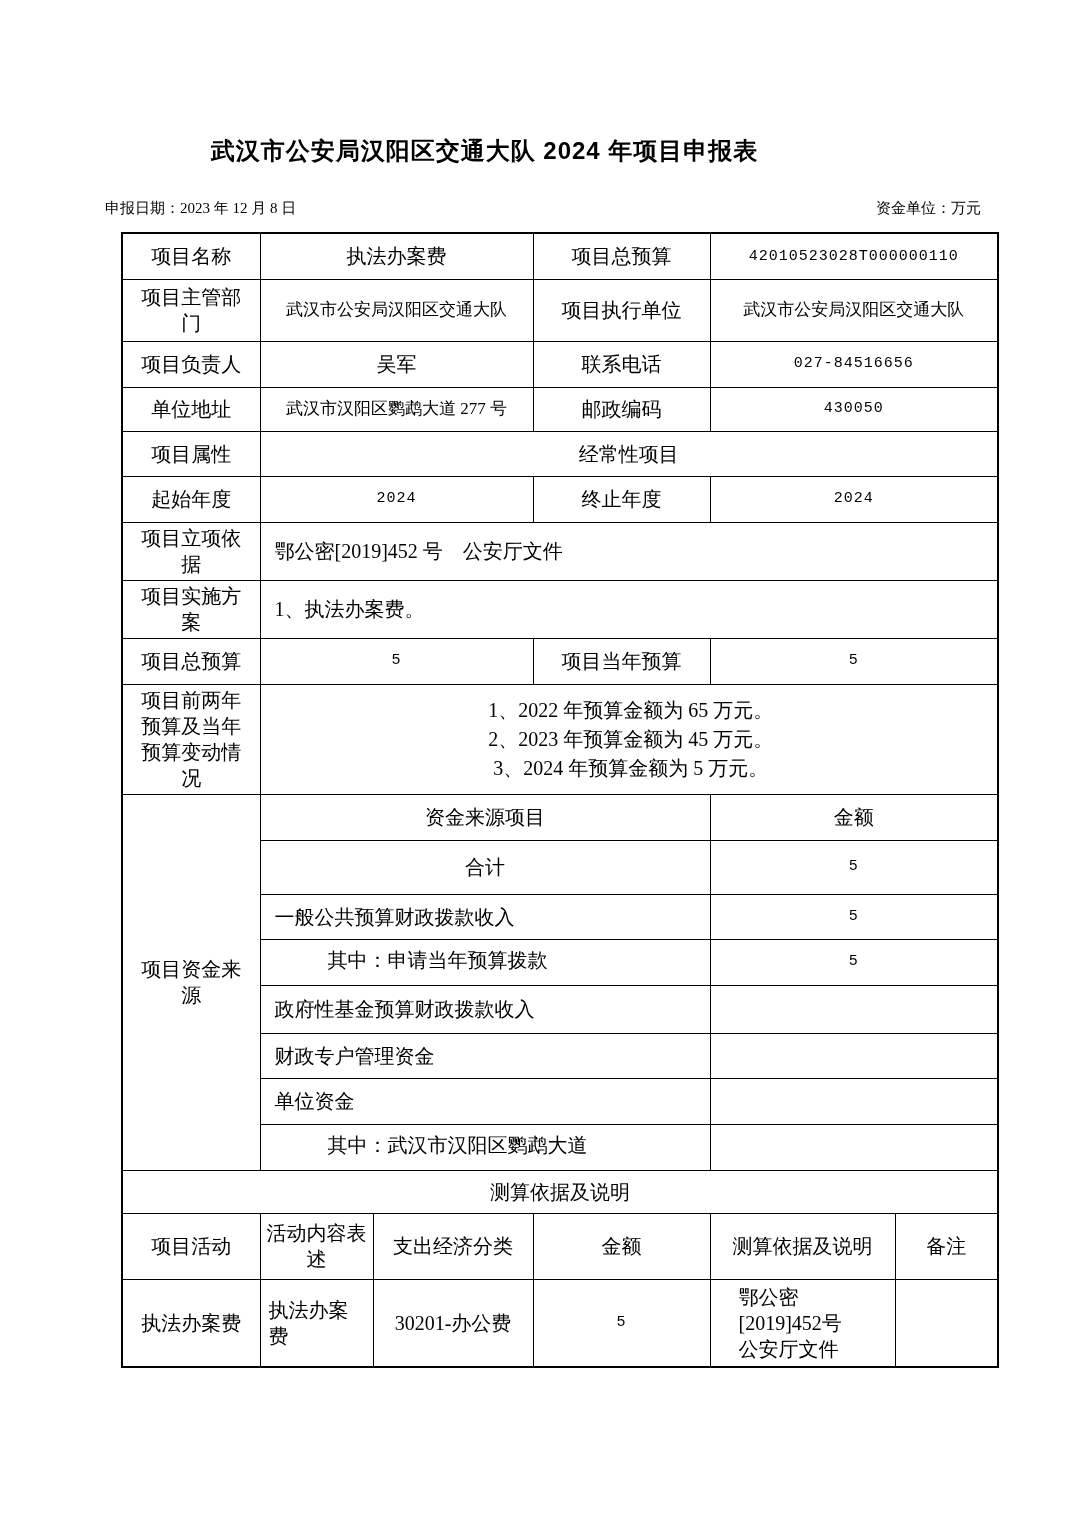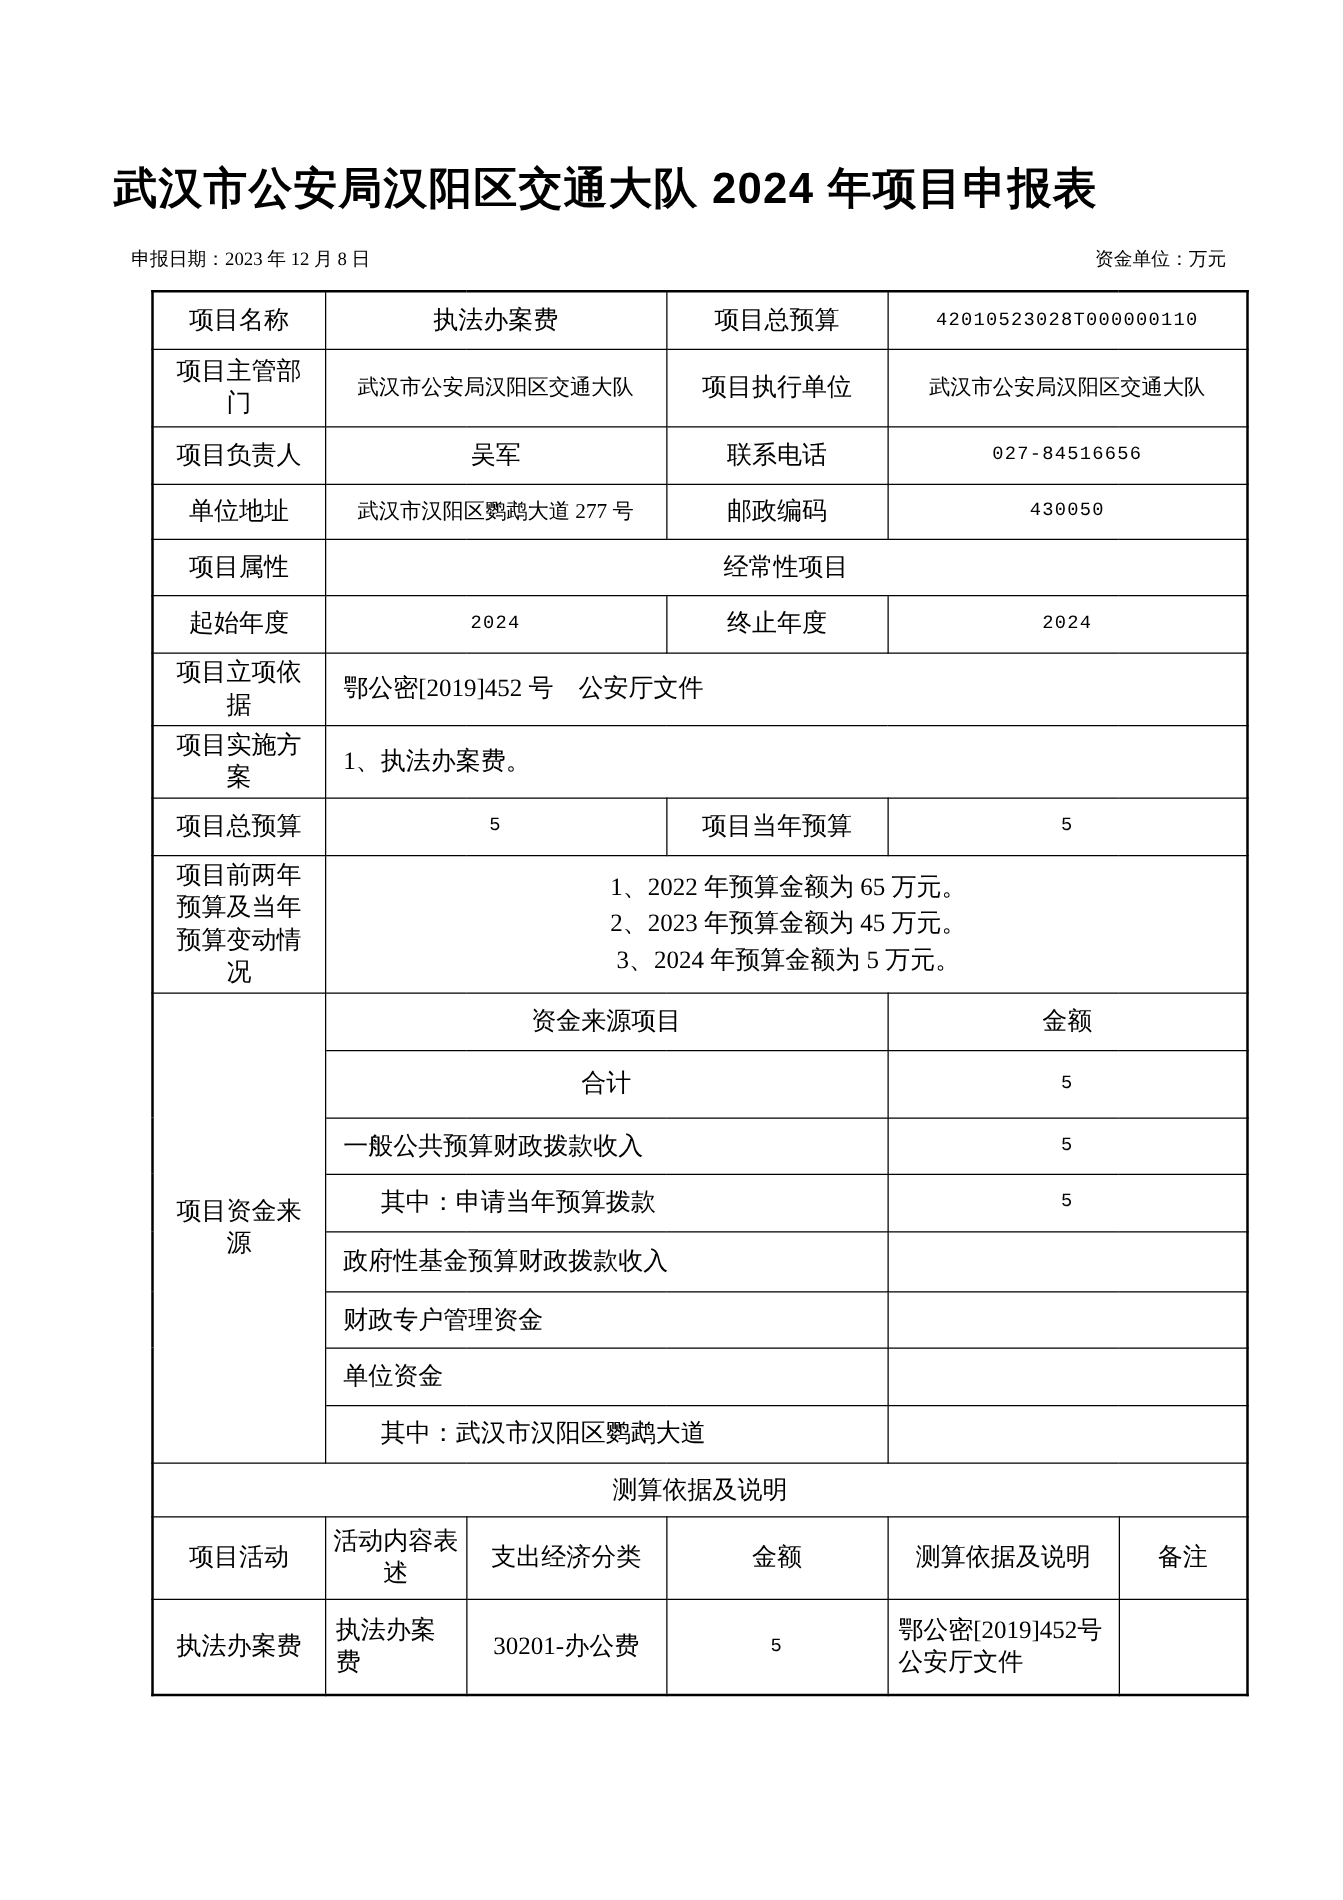--- a/index.html
+++ b/index.html
@@ -7,21 +7,21 @@
   body {
     width:1074px; height:1520px;
     background:#ffffff; color:#000;
     font-family:"Liberation Serif","DejaVu Serif",serif;
     position:relative;
   }
   .doc-title {
     position:absolute; top:130px; left:0; width:969px;
     text-align:center;
     font-family:"Liberation Sans","DejaVu Sans",sans-serif;
-    font-weight:bold; font-size:35px; letter-spacing:1px;
+    font-weight:bold; font-size:24px; letter-spacing:1px;
     line-height:42px;
   }
   .meta-line {
     position:absolute; top:194px; left:105px; width:876px;
     font-size:15px; line-height:28px;
   }
   .meta-date { float:left; }
   .meta-unit { float:right; }
 
   table.form {
@@ -36,26 +36,26 @@
     font-size:20px;
     line-height:1.3;
     vertical-align:middle;
     text-align:center;
     padding:2px 10px;
     overflow:hidden;
     word-break:break-word;
   }
   .lbl   { padding:2px 12px; }
   .left  { text-align:left; padding-left:14px; }
-  .indent{ text-align:left; padding-left:44px; }
+  .indent{ text-align:left; padding-left:67px;font-family:Liberation Mono, monospace; }
   .mono  { font-family:"Liberation Mono","DejaVu Sans Mono",monospace; font-size:15px; letter-spacing:1px; }
   .sm    { font-size:17px; }
   .lines div { text-align:center; line-height:1.45; }
   .wrap-narrow { padding:2px 18px; }
-  .basis-cell  { text-align:left; padding:4px 8px; }
+  .basis-cell  { text-align:left; padding:4px 28px; }
   .content-cell{ text-align:left; padding:4px 8px; }
 </style>
 </head>
 <body>
 
 <div class="doc-title">武汉市公安局汉阳区交通大队 2024 年项目申报表</div>
 
 <div class="meta-line">
   <span class="meta-date">申报日期：2023 年 12 月 8 日</span>
   <span class="meta-unit">资金单位：万元</span>

